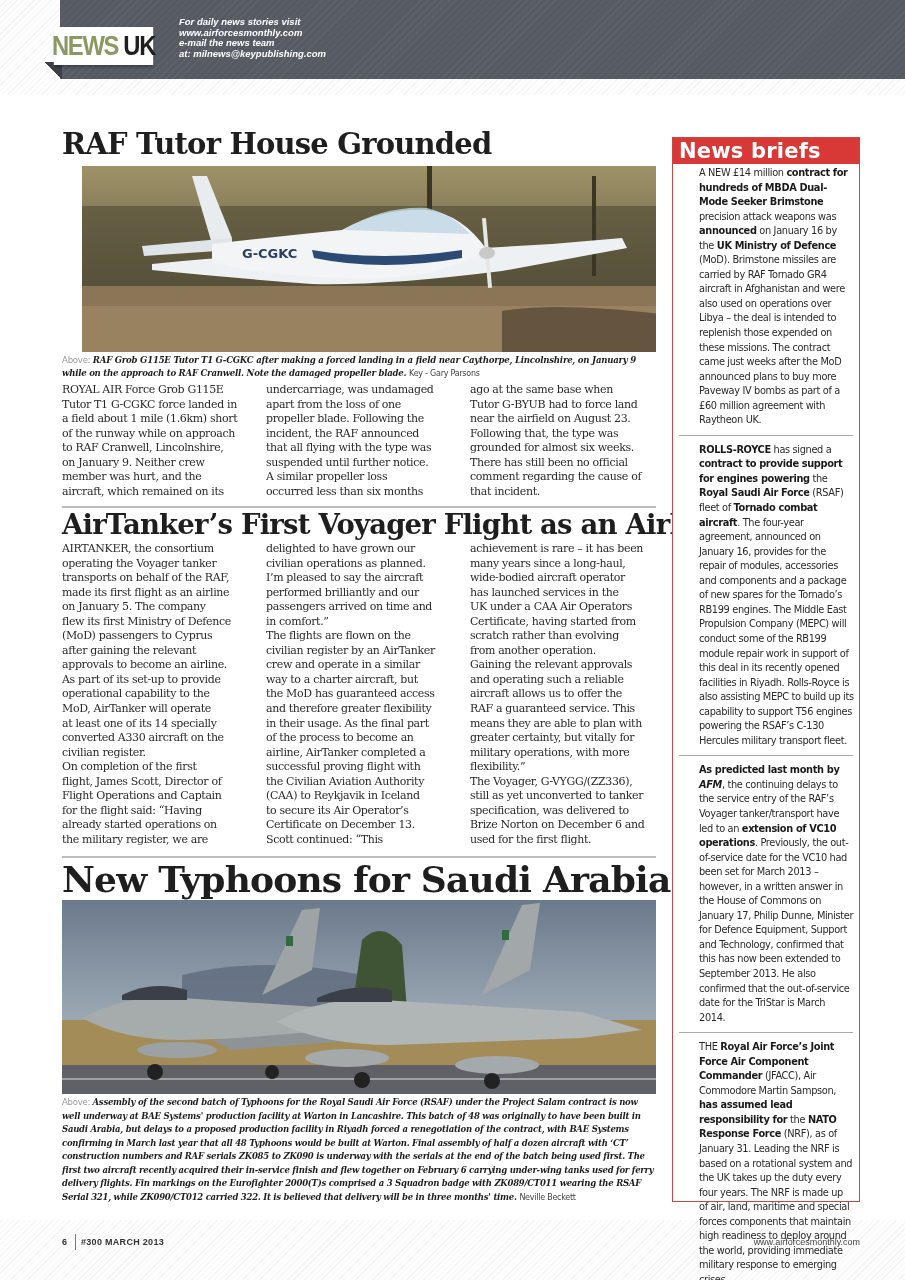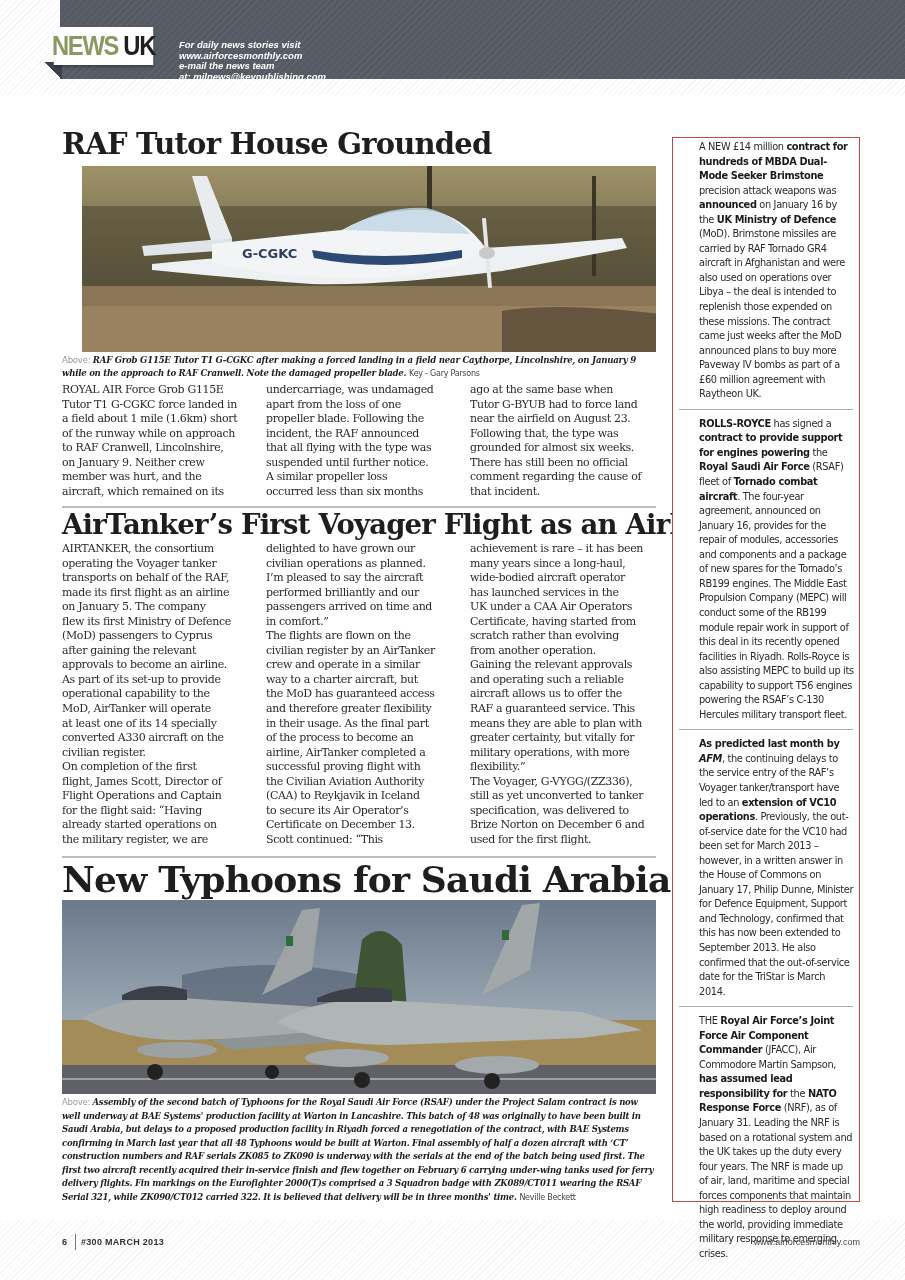--- a/index.html
+++ b/index.html
@@ -23,21 +23,21 @@
   .logo-box {
     position: absolute; left: 45px; top: 27px; width: 117px; height: 38px;
     background: #fff; box-shadow: 1px 2px 3px rgba(0,0,0,0.35);
     display: flex; align-items: center; justify-content: center;
     font-family: "Liberation Sans", sans-serif; font-weight: bold;
     font-size: 28px; letter-spacing: -1.5px; transform: scaleX(0.85);
   }
   .logo-news { color: #8a9862; margin-right: 6px; }
   .logo-uk { color: #1f1f1f; }
   .header-info {
-    position: absolute; left: 179px; top: 40px; color: #fff;
+    position: absolute; left: 179px; top: 17px; color: #fff;
     font-family: "Liberation Sans", sans-serif; font-style: italic; font-weight: bold;
     font-size: 9.5px; line-height: 10.5px;
   }
   .white-panel { position: absolute; left: 0; top: 95px; width: 905px; height: 1125px; background: #fff; }
   .headline {
     position: absolute; left: 62px; font-family: "DejaVu Serif", serif; font-weight: bold;
     color: #1e1e1e; letter-spacing: -0.8px;
   }
   .photo { position: absolute; left: 62px; width: 594px; overflow: hidden; }
   .caption {
@@ -249,20 +249,21 @@
     <rect x="440" y="30" width="7" height="10" fill="#2f6b3d"></rect>
     <rect x="224" y="36" width="7" height="10" fill="#2f6b3d"></rect>
   </svg>
 </div>
 <div class="caption" style="top:1096px;font-size:8.5px;line-height:13.5px;">
   <span class="cap-label">Above: </span><span>Assembly of the second batch of Typhoons for the Royal Saudi Air Force (RSAF) under the Project Salam contract is now well underway at BAE Systems' production facility at Warton in Lancashire.  This batch of 48 was originally to have been built in Saudi Arabia, but delays to a proposed production facility in Riyadh forced a renegotiation of the contract, with BAE Systems confirming in March last year that all 48 Typhoons would be built at Warton.  Final assembly of half a dozen aircraft with ‘CT’ construction numbers and RAF serials ZK085 to ZK090 is underway with the serials at the end of the batch being used first.  The first two aircraft recently acquired their in-service finish and flew together on February 6 carrying under-wing tanks used for ferry delivery flights.  Fin markings on the Eurofighter 2000(T)s comprised a 3 Squadron badge with ZK089/CT011 wearing the RSAF Serial 321, while ZK090/CT012 carried 322.  It is believed that delivery will be in three months' time.</span>
   <span class="cap-credit">Neville Beckett</span>
 </div>
 
 <aside class="briefs">
+  <div class="briefs-title">News briefs</div>
   <div id="briefs-body">
       <p class="brief" style="margin-top: 2px;"><span>A NEW £14 million </span><b>contract for hundreds of MBDA Dual-Mode Seeker Brimstone</b><span> precision attack weapons was </span><b>announced</b><span> on January 16 by the </span><b>UK Ministry of Defence</b><span> (MoD).  Brimstone missiles are carried by RAF Tornado GR4 aircraft in Afghanistan and were also used on operations over Libya – the deal is intended to replenish those expended on these missions.  The contract came just weeks after the MoD announced plans to buy more Paveway IV bombs as part of a £60 million agreement with Raytheon UK.</span></p>
       <div class="brief-sep"></div>
       <p class="brief"><b>ROLLS-ROYCE</b><span> has signed a </span><b>contract to provide support for engines powering</b><span> the </span><b>Royal Saudi Air Force</b><span> (RSAF) fleet of </span><b>Tornado combat aircraft</b><span>.  The four-year agreement, announced on January 16, provides for the repair of modules, accessories and components and a package of new spares for the Tornado’s RB199 engines.  The Middle East Propulsion Company (MEPC) will conduct some of the RB199 module repair work in support of this deal in its recently opened facilities in Riyadh.  Rolls-Royce is also assisting MEPC to build up its capability to support T56 engines powering the RSAF’s C-130 Hercules military transport fleet.</span></p>
       <div class="brief-sep"></div>
       <p class="brief"><b>As predicted last month by </b><b style="font-style: italic;">AFM</b><span>, the continuing delays to the service entry of the RAF’s Voyager tanker/transport have led to an </span><b>extension of VC10 operations</b><span>.  Previously, the out-of-service date for the VC10 had been set for March 2013 – however, in a written answer in the House of Commons on January 17, Philip Dunne, Minister for Defence Equipment, Support and Technology, confirmed that this has now been extended to September 2013.  He also confirmed that the out-of-service date for the TriStar is March 2014.</span></p>
       <div class="brief-sep"></div>
       <p class="brief"><span>THE </span><b>Royal Air Force’s Joint Force Air Component Commander</b><span> (JFACC), Air Commodore Martin Sampson, </span><b>has assumed lead responsibility for</b><span> the </span><b>NATO Response Force</b><span> (NRF), as of January 31.  Leading the NRF is based on a rotational system and the UK takes up the duty every four years.  The NRF is made up of air, land, maritime and special forces components that maintain high readiness to deploy around the world, providing immediate military response to emerging crises.</span></p>
     </div>
 </aside>

